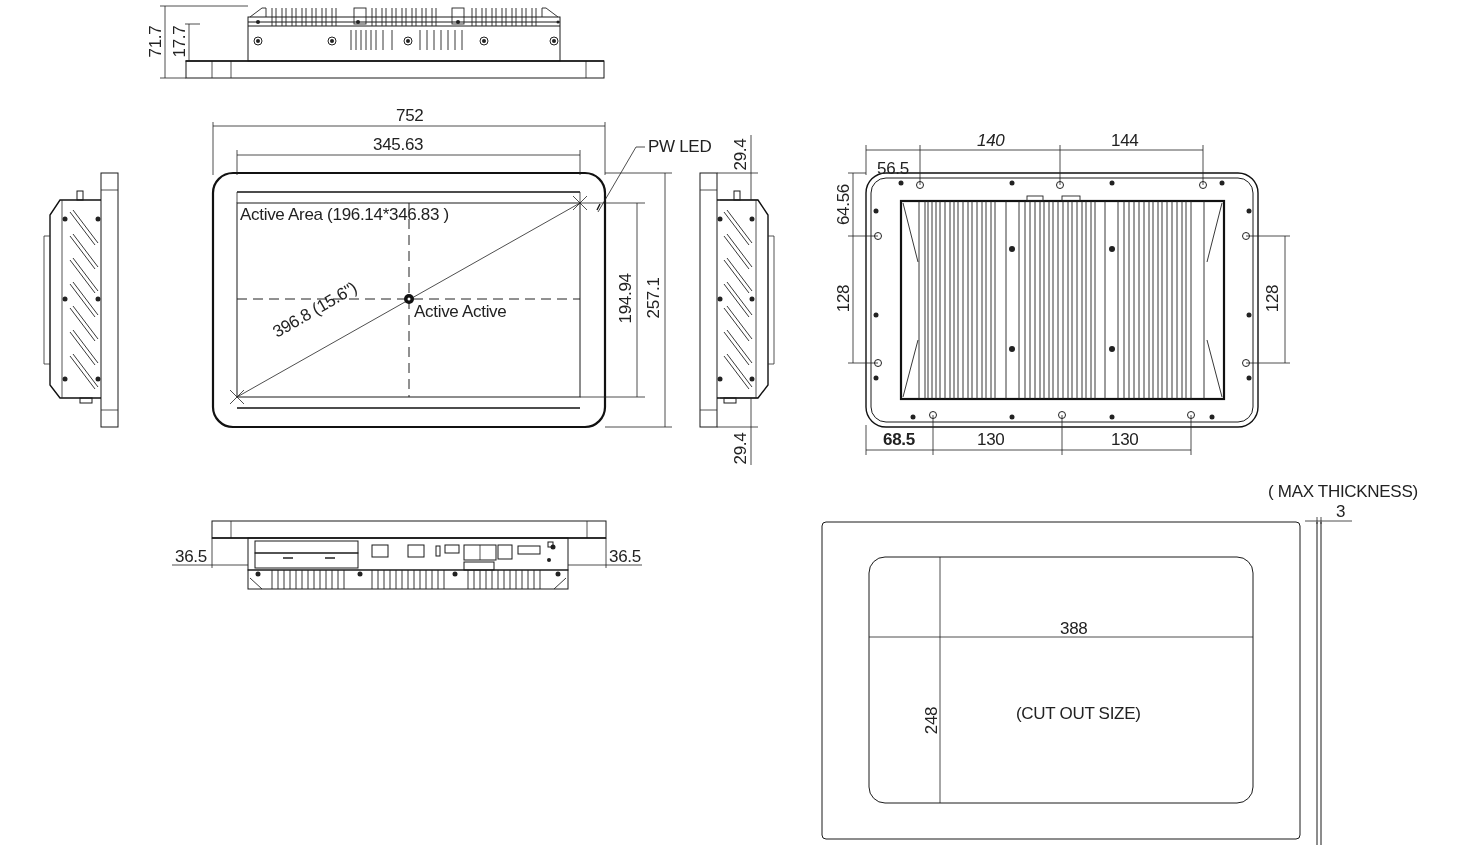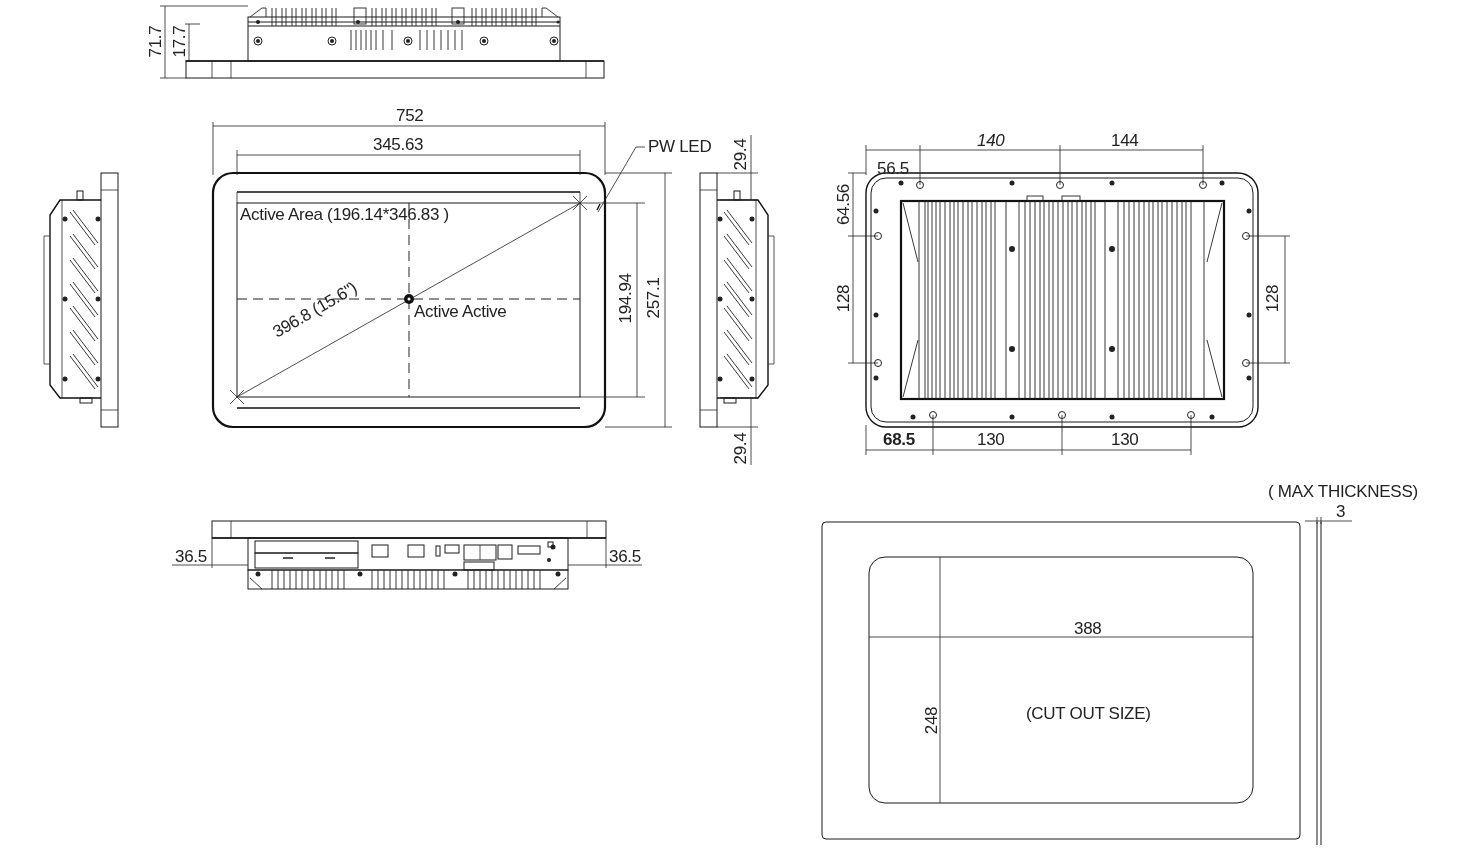--- a/index.html
+++ b/index.html
@@ -315,15 +315,15 @@
 <div class="lbl rot" style="left:1255px; top:290px; width:34px; text-align:center;">128</div>
 <div class="lbl" style="left:883px; top:431px;font-weight:bold;">68.5</div>
 <div class="lbl" style="left:977px; top:431px;">130</div>
 <div class="lbl" style="left:1111px; top:431px;">130</div>
 
 <div class="lbl" style="left:175px; top:548px;">36.5</div>
 <div class="lbl" style="left:609px; top:548px;">36.5</div>
 
 <div class="lbl" style="left:1268px; top:483px;text-align:center;">( MAX THICKNESS)</div>
 <div class="lbl" style="left:1336px; top:503px;">3</div>
-<div class="lbl" style="left:1060px; top:620px;margin-left:14px;">388</div>
+<div class="lbl" style="left:1060px; top:620px;">388</div>
 <div class="lbl rot" style="left:914px; top:712px; width:34px; text-align:center;">248</div>
-<div class="lbl" style="left:1016px; top:705px;margin-left:10px;">(CUT OUT SIZE)</div>
+<div class="lbl" style="left:1016px; top:705px;">(CUT OUT SIZE)</div>
 
 </body></html>

